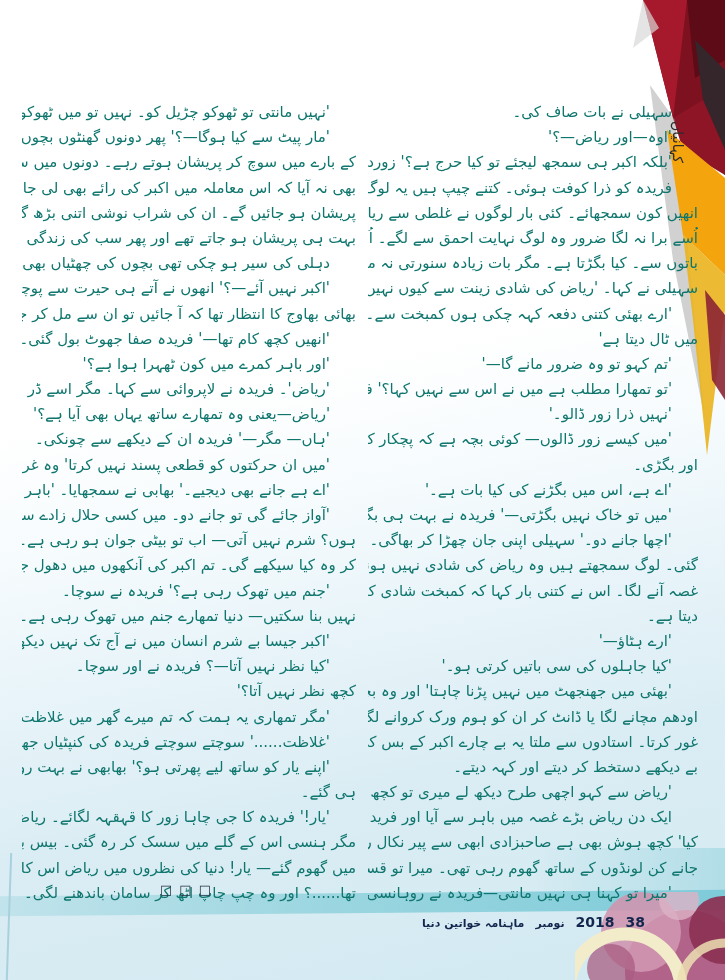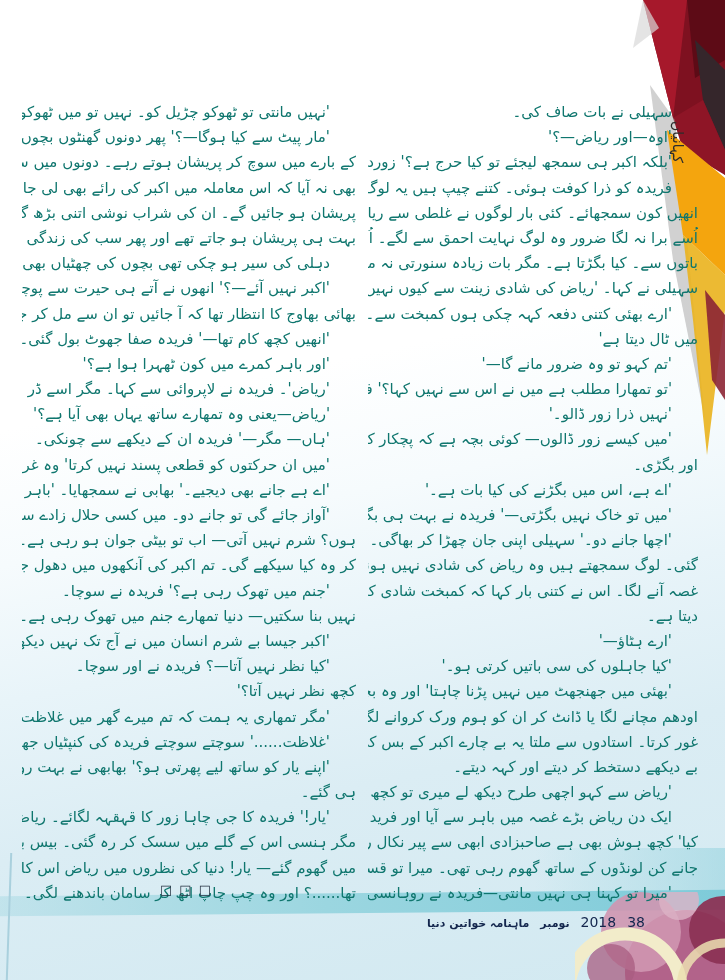--- a/index.html
+++ b/index.html
@@ -26,21 +26,21 @@
   .end-marker{position:absolute;left:22px;top:882px;width:334px;text-align:center;
     color:#1d2a3a;font-size:13px;letter-spacing:7px;font-weight:bold;}
 
   
   .section-label{position:absolute;left:686px;top:121px;transform:rotate(90deg);transform-origin:0 0;
     direction:rtl;font-size:14px;color:#2c2c2c;white-space:nowrap;}
 
   
   .footer{position:absolute;top:914px;right:80px;direction:rtl;display:flex;gap:11px;
     align-items:baseline;color:#13264d;}
-  .footer .num{font-weight:normal;font-size:14px;}
+  .footer .num{font-weight:bold;font-size:14px;}
   .footer .urdu{font-size:11px;font-weight:bold;}
 
   .corner-art{position:absolute;pointer-events:none;}
   .corner-art.tr{top:0;right:0;}
   .corner-art.br{bottom:0;right:0;}
 </style>
 </head>
 <body>
 
 <div class="page">

